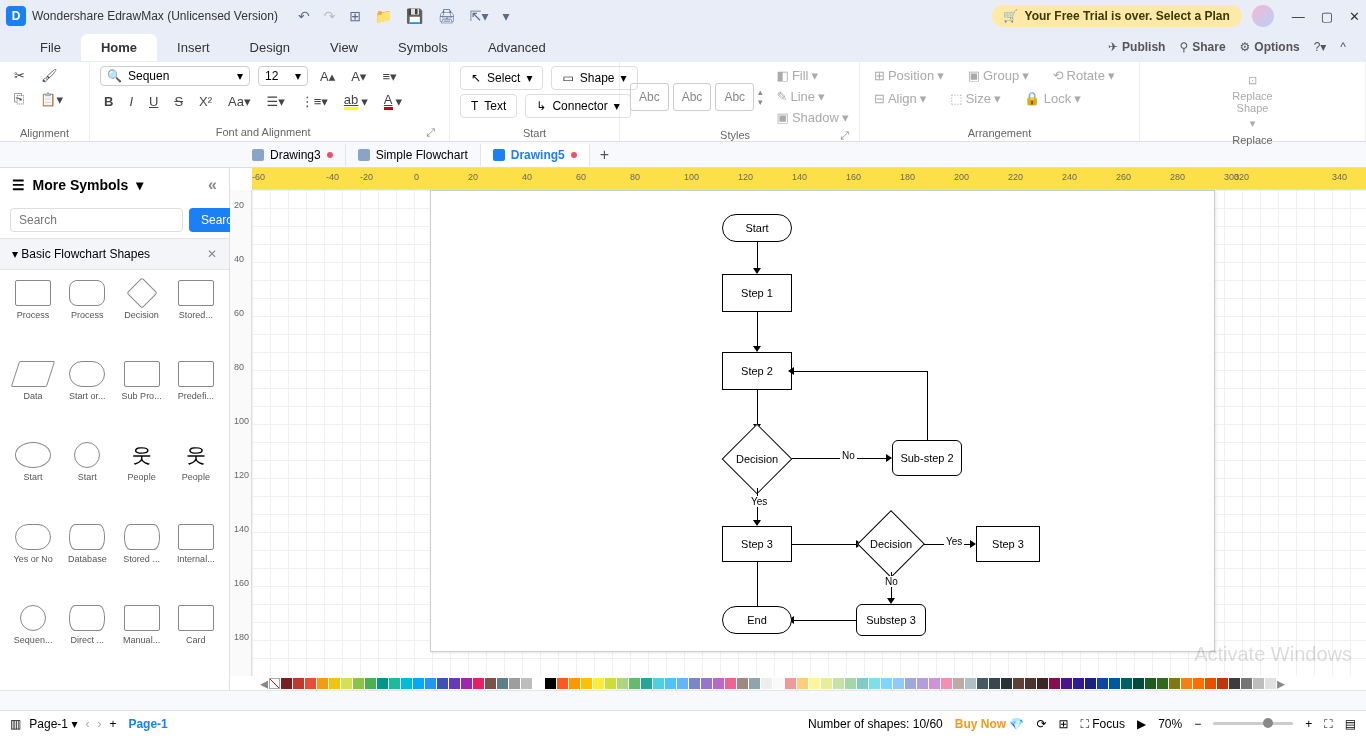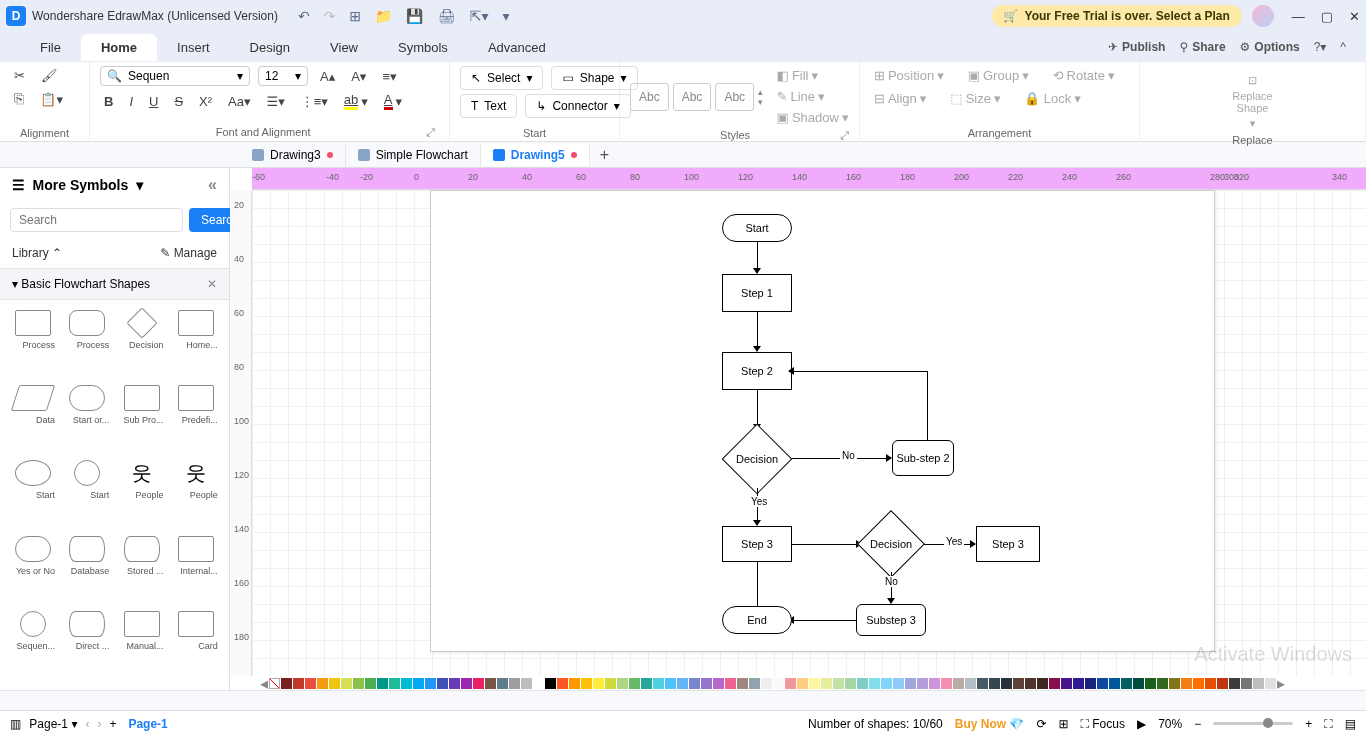--- a/index.html
+++ b/index.html
@@ -51,33 +51,33 @@
 .leftpanel .hdr .coll { margin-left:auto; color:#888; font-size:16px; }
 .searchrow { padding:6px 10px; display:flex; gap:6px; }
 .searchrow input { flex:1; border:1px solid #ddd; border-radius:4px; padding:4px 8px; font-size:12px; }
 .searchbtn { background:#1b7ff5; color:#fff; border:none; border-radius:4px; padding:4px 12px; font-size:12px; cursor:pointer; }
 .librow { padding:8px 12px; display:flex; justify-content:space-between; font-size:12px; color:#333; }
 .catlabel { padding:8px 12px; background:#f3f5f8; font-size:12px; display:flex; align-items:center; justify-content:space-between; border-top:1px solid #e5e5e5; border-bottom:1px solid #e5e5e5; }
 .catlabel .x { color:#888; cursor:pointer; }
 .shapesgrid { padding:10px 8px; display:grid; grid-template-columns:repeat(4,1fr); gap:6px 4px; overflow-y:auto; flex:1; }
 .shapecell { display:flex; flex-direction:column; align-items:center; gap:4px; cursor:pointer; }
 .shapecell .ico { width:36px; height:26px; border:1px solid #888; border-radius:2px; position:relative; }
-.shapecell .lbl { font-size:9px; color:#555; text-align:right; white-space:nowrap; overflow:hidden; text-overflow:ellipsis; width:44px; }
+.shapecell .lbl { font-size:9px; color:#555; text-align:center; white-space:nowrap; overflow:hidden; text-overflow:ellipsis; width:44px; }
 .ico.rounded { border-radius:8px; }
 .ico.diamond { transform:rotate(45deg); width:22px; height:22px; margin:2px 0; }
 .ico.parallelogram { transform:skewX(-18deg); }
 .ico.pill { border-radius:13px; }
 .ico.ellipse { border-radius:50%; }
 .ico.circle { border-radius:50%; width:26px; height:26px; }
 .ico.cyl { border-radius:6px/12px; }
 .ico.noborder { border:none; }
 
 
 .canvaswrap { position:absolute; left:230px; top:168px; right:0; bottom:46px; background:#fff; display:flex; flex-direction:column; }
-.hruler { height:22px; background:#f0abfc; border-bottom:1px solid #ddd; position:relative; font-size:9px; color:#666; margin-left:22px; overflow:hidden; }
+.hruler { height:22px; background:#fde047; border-bottom:1px solid #ddd; position:relative; font-size:9px; color:#666; margin-left:22px; overflow:hidden; }
 .hruler span { position:absolute; top:4px; }
 .bodyrow { flex:1; display:flex; overflow:hidden; }
 .vruler { width:22px; background:#fafafa; border-right:1px solid #ddd; position:relative; font-size:9px; color:#666; overflow:hidden; }
 .vruler span { position:absolute; left:4px; }
 .canvas { flex:1; position:relative; background:#fff; overflow:hidden; }
 .grid { position:absolute; inset:0; background-image:linear-gradient(#f0f0f0 1px,transparent 1px),linear-gradient(90deg,#f0f0f0 1px,transparent 1px); background-size:18px 18px; }
 .page { position:absolute; left:178px; top:0; width:785px; height:462px; background:#fff; border:1px solid #ccc; box-shadow:1px 1px 3px rgba(0,0,0,.1); }
 
 
 .fc { position:absolute; border:1px solid #000; background:#fff; display:flex; align-items:center; justify-content:center; font-size:11px; }
@@ -284,44 +284,40 @@
   <div class="hdr">
     <span>☰</span>
     <span>More Symbols</span>
       <span>▾</span>
     <span class="coll">«</span>
   </div>
   <div class="searchrow">
     <input placeholder="Search" style="">
     <button class="searchbtn">Search</button>
   </div>
-  <div class="librow">
-    <span><span>Library</span> ⌃</span>
-    <span>✎ <span>Manage</span></span>
-  </div>
   <div class="catlabel">
     <span>▾ <span>Basic Flowchart Shapes</span></span>
     <span class="x">✕</span>
   </div>
   <div class="shapesgrid" id="shapesgrid">
       <div class="shapecell">
         <div class="ico "></div>
         <div class="lbl">Process</div>
       </div>
       <div class="shapecell">
         <div class="ico rounded"></div>
         <div class="lbl">Process</div>
       </div>
       <div class="shapecell">
         <div class="ico diamond"></div>
         <div class="lbl">Decision</div>
       </div>
       <div class="shapecell">
         <div class="ico "></div>
-        <div class="lbl">Home...</div>
+        <div class="lbl">Stored...</div>
       </div>
       <div class="shapecell">
         <div class="ico parallelogram"></div>
         <div class="lbl">Data</div>
       </div>
       <div class="shapecell">
         <div class="ico pill"></div>
         <div class="lbl">Start or...</div>
       </div>
       <div class="shapecell">
@@ -395,21 +391,21 @@
       <span style="left: 378px;">80</span>
       <span style="left: 432px;">100</span>
       <span style="left: 486px;">120</span>
       <span style="left: 540px;">140</span>
       <span style="left: 594px;">160</span>
       <span style="left: 648px;">180</span>
       <span style="left: 702px;">200</span>
       <span style="left: 756px;">220</span>
       <span style="left: 810px;">240</span>
       <span style="left: 864px;">260</span>
-      <span style="left: 918px; margin-left: 40px;">280</span>
+      <span style="left: 918px;">280</span>
       <span style="left: 972px;">300</span>
       <span style="left: 982px;">320</span>
       <span style="left: 1080px;">340</span>
     </div>
   <div class="bodyrow">
     <div class="vruler" id="vruler">
         <span style="top: 10px;">20</span>
         <span style="top: 64px;">40</span>
         <span style="top: 118px;">60</span>
         <span style="top: 172px;">80</span>
@@ -440,21 +436,21 @@
         </div>
       <div class="conn v" style="left:505px;top:200px;height:38px"></div>
       <div class="arrow-d" style="left:501px;top:234px"></div>
 
       <div class="fc dia" style="left:480px;top:244px;width:50px;height:50px">
           <span>Decision</span>
         </div>
       <div class="conn h" style="left:540px;top:268px;width:96px"></div>
       <div class="arrow-r" style="left:634px;top:264px"></div>
       <div class="edgelbl" style="left:588px;top:260px">No</div>
-      <div class="fc" style="left:640px;top:250px;width:62px;height:36px;border-radius:6px">
+      <div class="fc" style="left:640px;top:250px;width:70px;height:36px;border-radius:6px">
           <span>Sub-step 2</span>
         </div>
       <div class="conn v" style="left:675px;top:181px;height:69px"></div>
       <div class="conn h" style="left:540px;top:181px;width:135px"></div>
       <div class="arrow-l" style="left:536px;top:177px"></div>
 
       <div class="conn v" style="left:505px;top:298px;height:36px"></div>
       <div class="edgelbl" style="left:497px;top:306px">Yes</div>
       <div class="arrow-d" style="left:501px;top:330px"></div>
 

